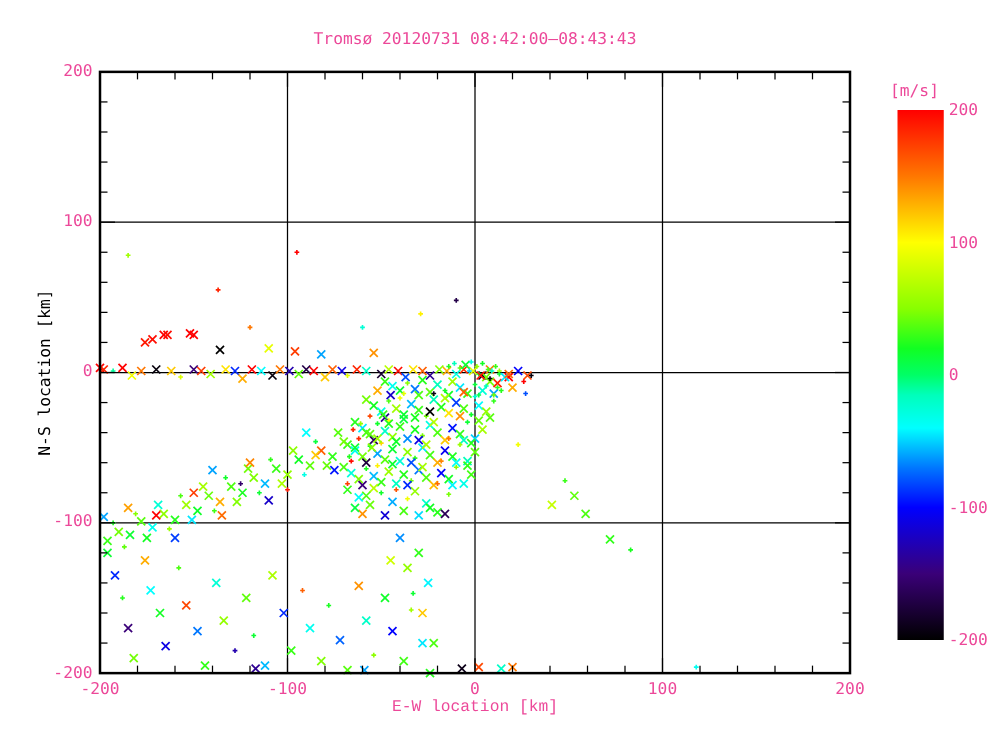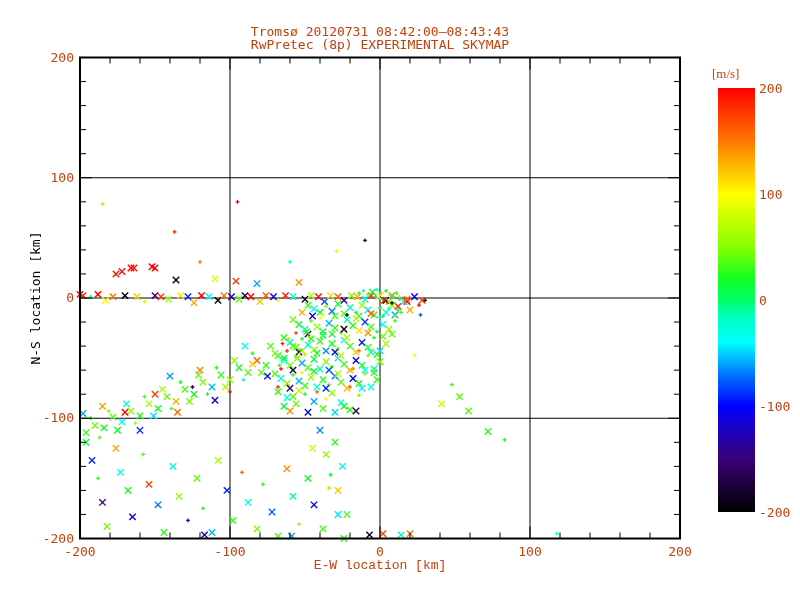--- a/index.html
+++ b/index.html
@@ -1,34 +1,33 @@
 <!DOCTYPE html>
 <html><head>
 <meta charset="utf-8">
 <style>
   html,body{margin:0;padding:0;background:#ffffff;}
   #stage{position:relative;width:800px;height:600px;background:#ffffff;overflow:hidden;
-         font-family:"DejaVu Sans Mono","Liberation Mono",monospace;color:#c2410c;}
+         font-family:"DejaVu Sans Mono","Liberation Mono",monospace;color:#ec4899;}
   .title-line{position:absolute;left:80px;width:600px;text-align:center;
               font-size:13px;letter-spacing:0px;white-space:pre;}
   #title1{top:24px;}
   #title2{top:37px;}
   #plot-svg{position:absolute;left:0;top:0;}
   .ticklbl{position:absolute;font-size:13px;}
   #colorbar{position:absolute;left:718px;top:88px;width:37px;height:424px;}
-  #cb-unit{position:absolute;left:712px;top:66px;font-size:13px;font-family:Liberation Serif, serif;}
+  #cb-unit{position:absolute;left:712px;top:66px;font-size:13px;}
   .cb-tick{position:absolute;left:759px;font-size:13px;}
   #xaxis-label{position:absolute;left:80px;top:558px;width:600px;text-align:center;font-size:13px;font-family:Liberation Mono, monospace;}
 </style>
 </head>
 <body>
 
 <div id="stage">
   <div class="title-line" id="title1">Tromsø 20120731 08:42:00–08:43:43</div>
-  <div class="title-line" id="title2">RwPretec (8p) EXPERIMENTAL SKYMAP</div>
 
   <svg id="plot-svg" width="800" height="600">
     <g id="grid-group">
         <line x1="230" y1="57.5" x2="230" y2="538.5" stroke="#000" stroke-width="1"></line>
         <line x1="380" y1="57.5" x2="380" y2="538.5" stroke="#000" stroke-width="1"></line>
         <line x1="530" y1="57.5" x2="530" y2="538.5" stroke="#000" stroke-width="1"></line>
         <line x1="80" y1="418.25" x2="680" y2="418.25" stroke="#000" stroke-width="1"></line>
         <line x1="80" y1="298" x2="680" y2="298" stroke="#000" stroke-width="1"></line>
         <line x1="80" y1="177.75" x2="680" y2="177.75" stroke="#000" stroke-width="1"></line>
       </g>

